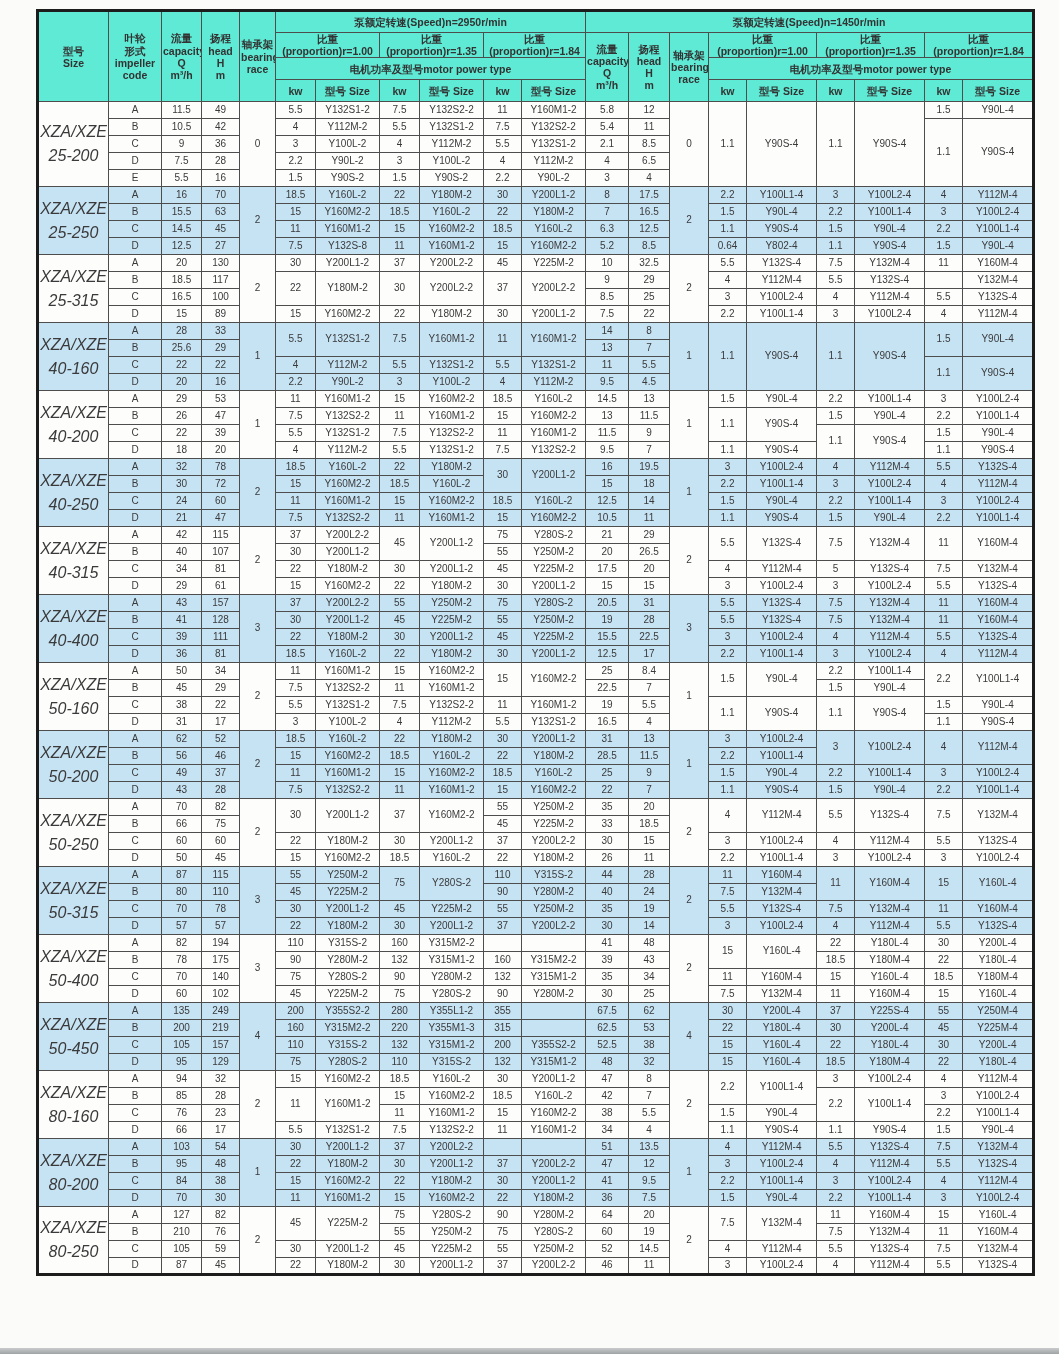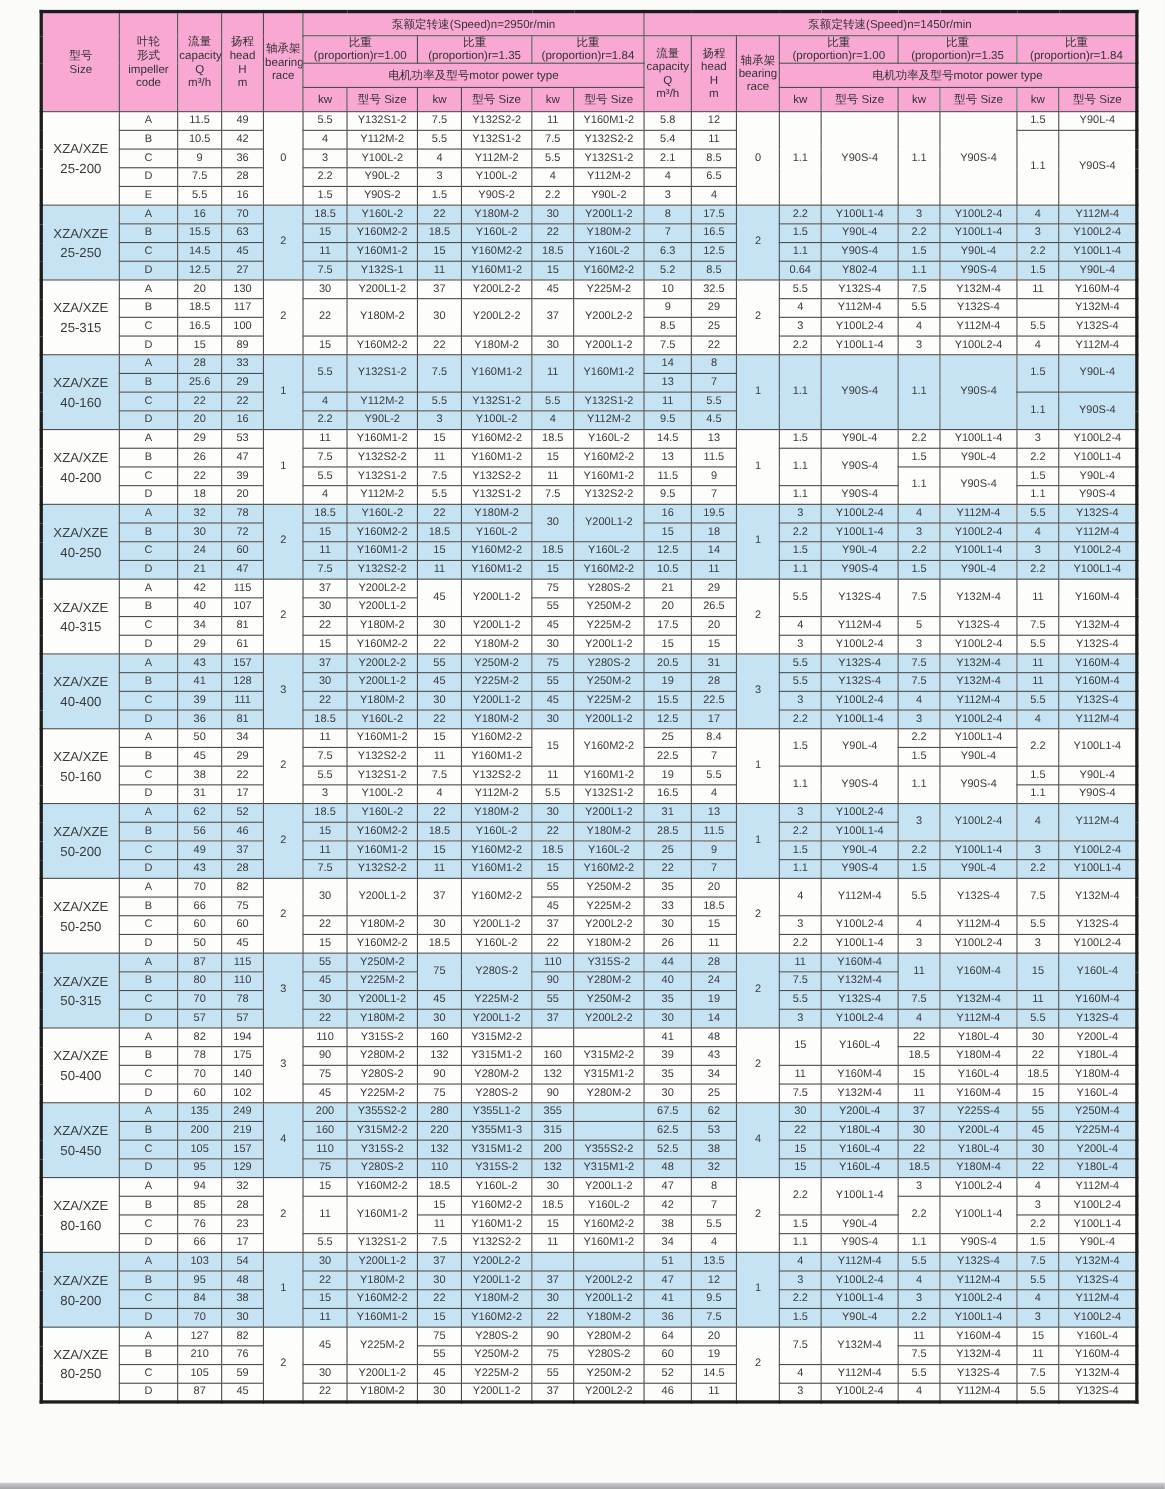--- a/index.html
+++ b/index.html
@@ -2,25 +2,25 @@
 <html><head>
 <meta charset="utf-8">
 <style>
   * { box-sizing: border-box; }
   body { margin:0; background:#f4f4f1; font-family:"Liberation Sans", sans-serif; }
   .sheet { position:relative; width:1059px; height:1354px; background:#fbfbf9; overflow:hidden; }
   table.spec { position:absolute; left:36px; top:9px; width:989px;
     border-collapse:collapse; table-layout:fixed; border:3px solid #1c1c1c; }
   th, td { border:1px solid #4d4d4d; text-align:center; vertical-align:middle;
     padding:0 1px; overflow:hidden; color:#3a3a3a; }
-  thead th { background:#f9a8d4; font-weight:normal; font-size:10.5px; line-height:1.15; color:#333; }
+  thead th { background:#5eead4; font-weight:bold; font-size:10.5px; line-height:1.15; color:#333; }
   thead tr { height:22px; }
   tbody td { height:17px; font-size:10px; line-height:1.05; background:#fdfdfc; }
   tr.alt td { background:#c6e3f4; }
-  td.grp { font-size:12px; white-space:pre-line; line-height:1.5; }
+  td.grp { font-size:16px; white-space:pre-line; line-height:1.5;font-style:italic; }
   .pre { white-space:pre-line; }
   tr.gs td { border-top:1.5px solid #222; }
   .bottom-strip { position:absolute; left:0; bottom:0; width:1059px; height:6px;
     background:linear-gradient(#c9cbcc,#9fa3a5); }
 </style>
 </head>
 <body>
 
 <div class="sheet">
   <table class="spec">
@@ -243,21 +243,21 @@
           <td>1.5</td>
           <td>Y90L-4</td>
           <td>2.2</td>
           <td>Y100L1-4</td>
         </tr>
         <tr class="alt">
           <td>D</td>
           <td>12.5</td>
           <td>27</td>
           <td>7.5</td>
-          <td>Y132S-1</td>
+          <td>Y132S-8</td>
           <td>11</td>
           <td>Y160M1-2</td>
           <td>15</td>
           <td>Y160M2-2</td>
           <td>5.2</td>
           <td>8.5</td>
           <td>0.64</td>
           <td>Y802-4</td>
           <td>1.1</td>
           <td>Y90S-4</td>

